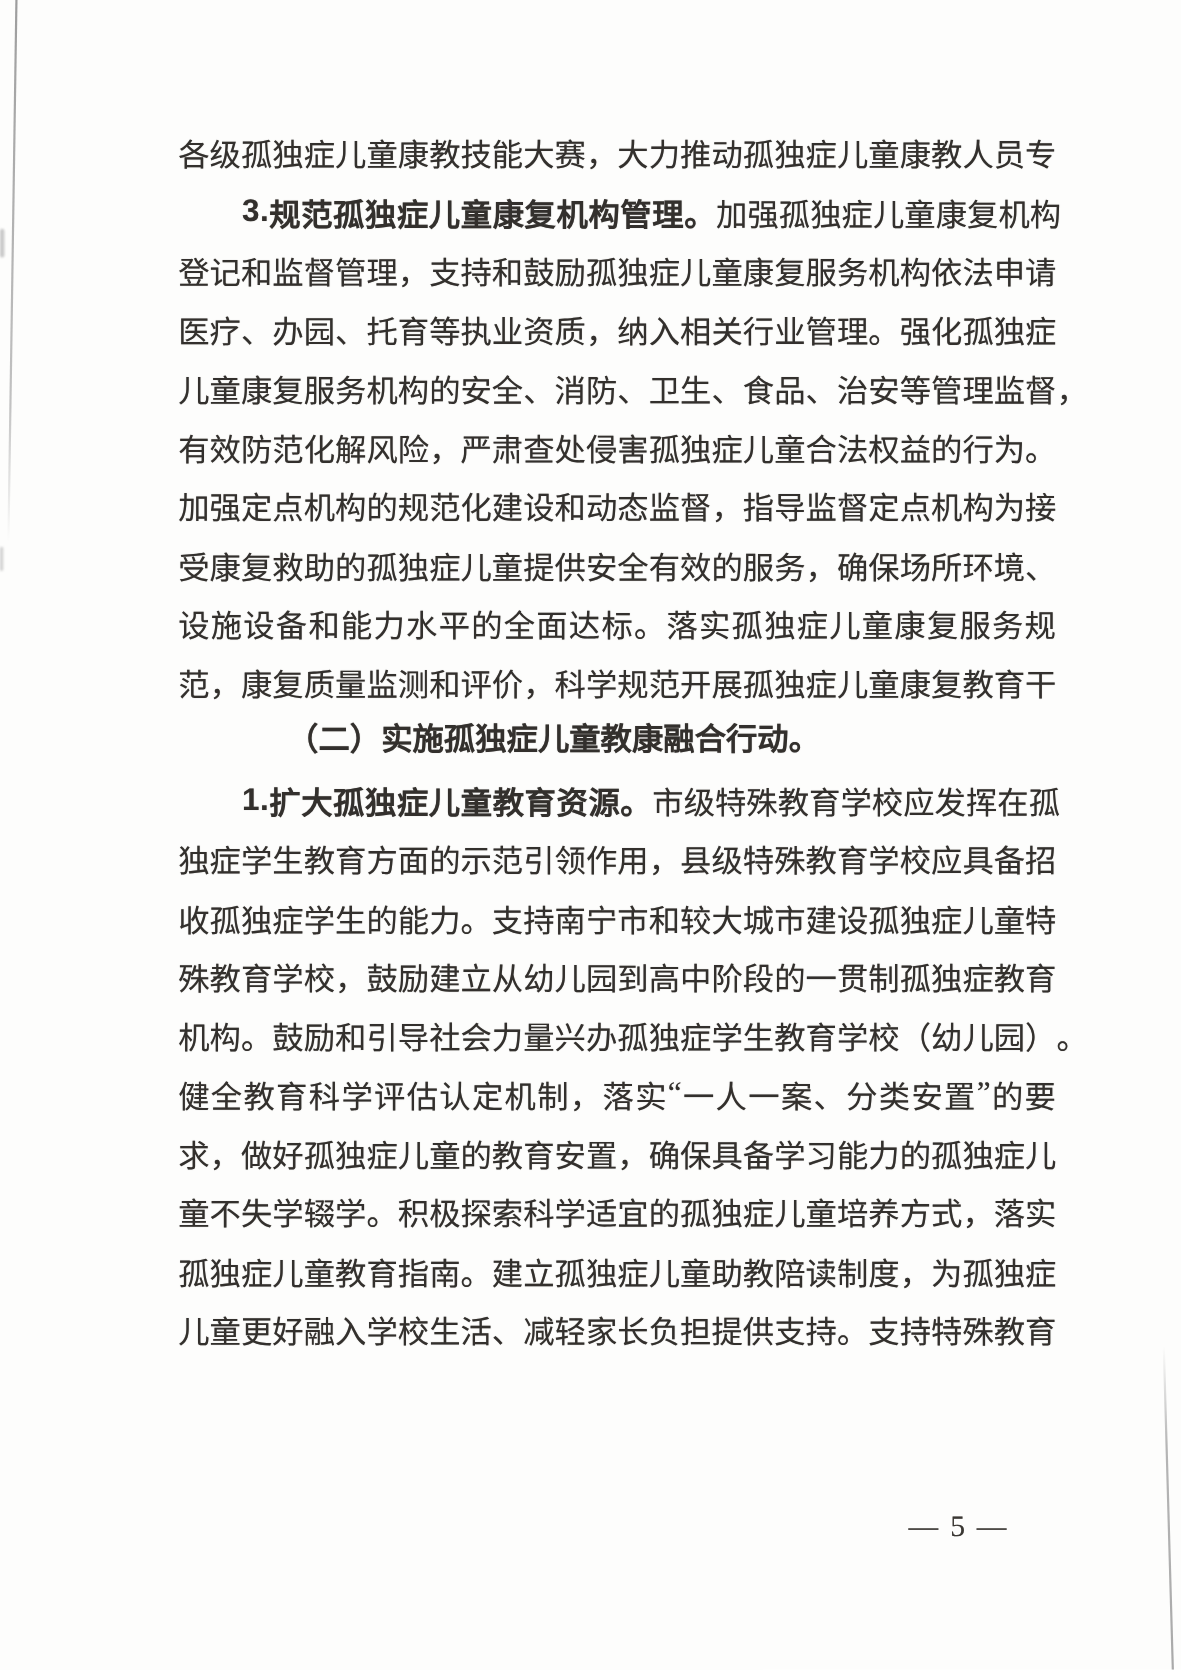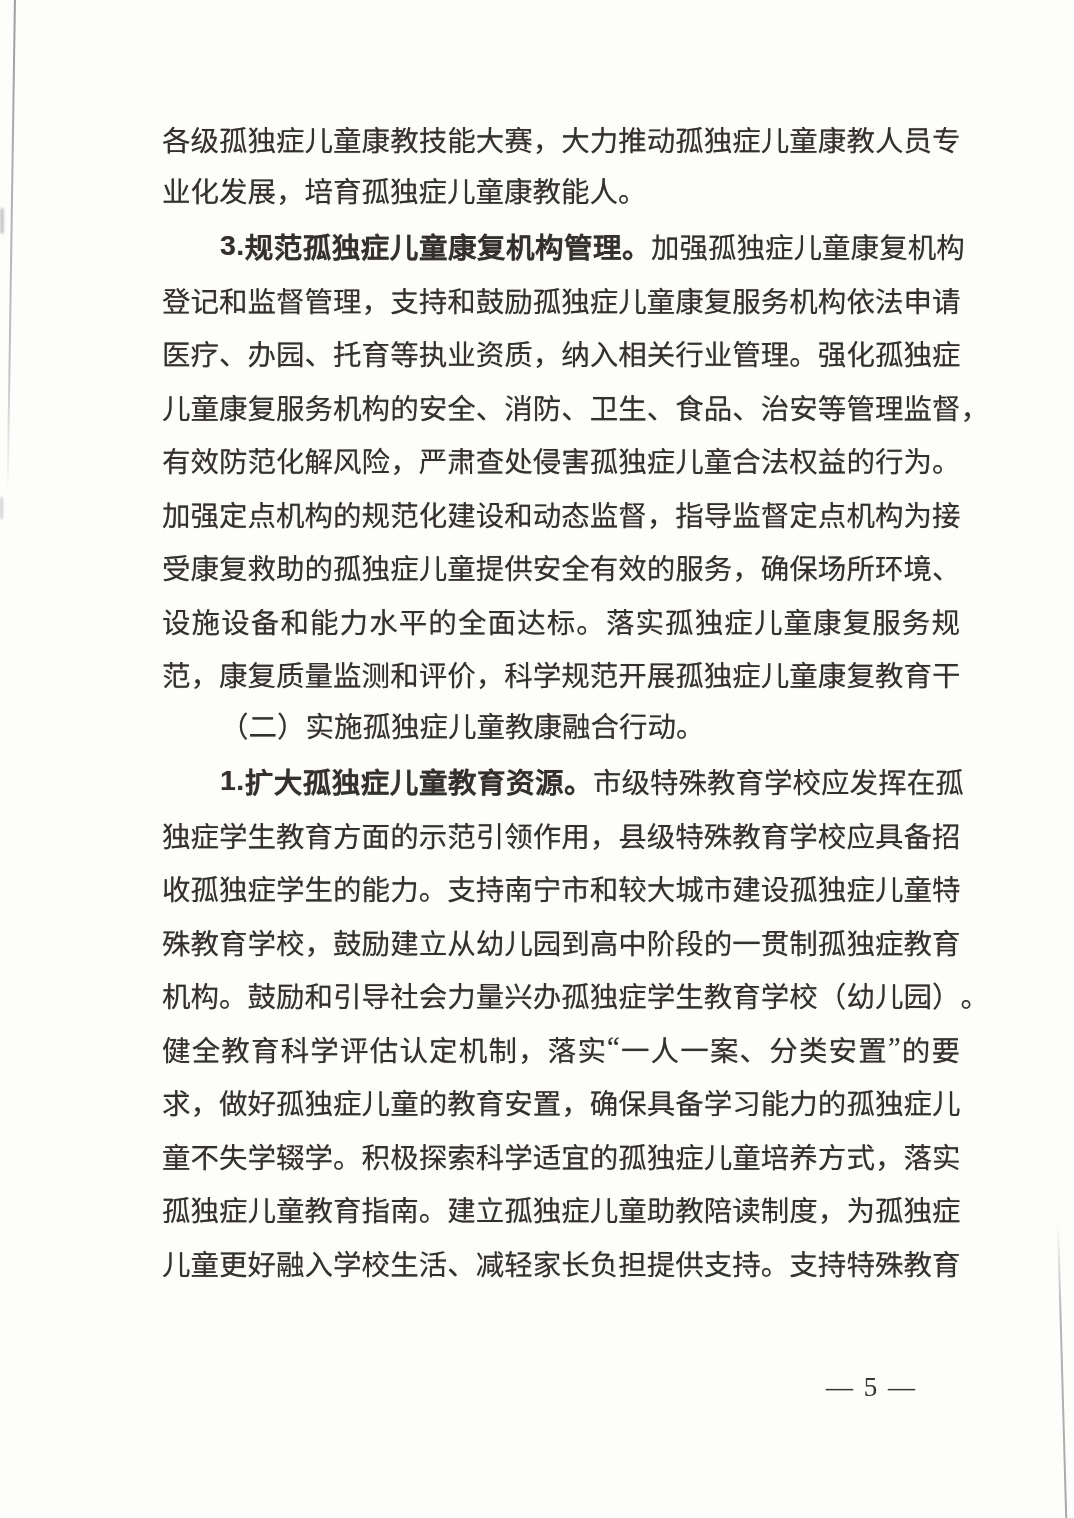--- a/index.html
+++ b/index.html
@@ -40,22 +40,23 @@
   }
   .line.indent { padding-left: 58px; }
   .ch { display: inline-block; }
   .regular { font-weight: normal; }
   .bold {
     font-weight: bold;
     font-family: "Liberation Sans", sans-serif;
     letter-spacing: 0.5px;
   }
   .kaiti-bold {
-    font-weight: normal;
+    font-weight: bold;
     font-family: "Liberation Serif", serif;
+    margin-left: 41px;
   }
   .page-number {
     position: absolute;
     top: 1372px;
     right: 157px;
     font-size: 27px;
     color: #3a3733;
     letter-spacing: 2px;
     white-space: nowrap;
     text-shadow: 0 0 0.6px rgba(70, 66, 62, 0.5);
@@ -133,21 +134,20 @@
         <span class="ch regular">独</span>
         <span class="ch regular">症</span>
         <span class="ch regular">儿</span>
         <span class="ch regular">童</span>
         <span class="ch regular">康</span>
         <span class="ch regular">教</span>
         <span class="ch regular">人</span>
         <span class="ch regular">员</span>
         <span class="ch regular">专</span>
       </div>
-      <div class="line para-end"><span class="run regular">业化发展，培育孤独症儿童康教能人。</span></div>
       <div class="line justified indent">
         <span class="ch bold">3</span>
         <span class="ch bold">.</span>
         <span class="ch bold">规</span>
         <span class="ch bold">范</span>
         <span class="ch bold">孤</span>
         <span class="ch bold">独</span>
         <span class="ch bold">症</span>
         <span class="ch bold">儿</span>
         <span class="ch bold">童</span>

